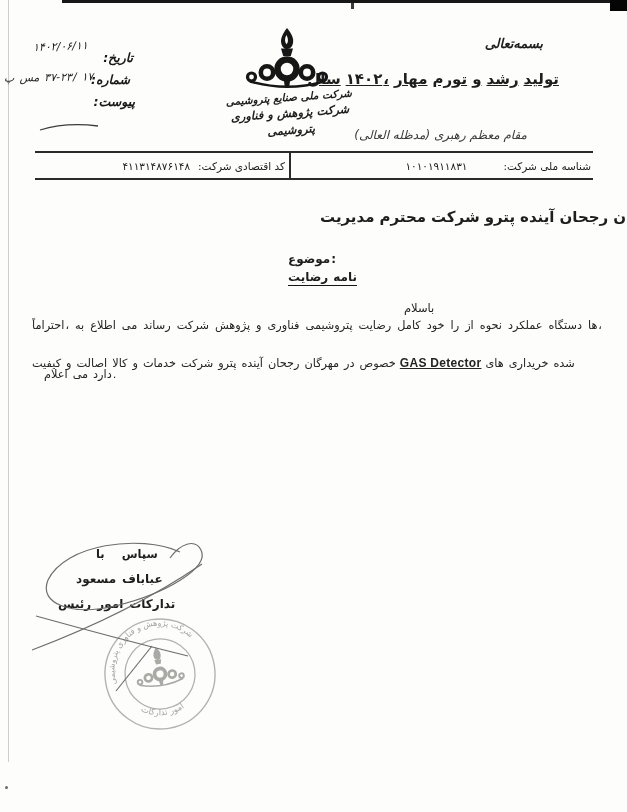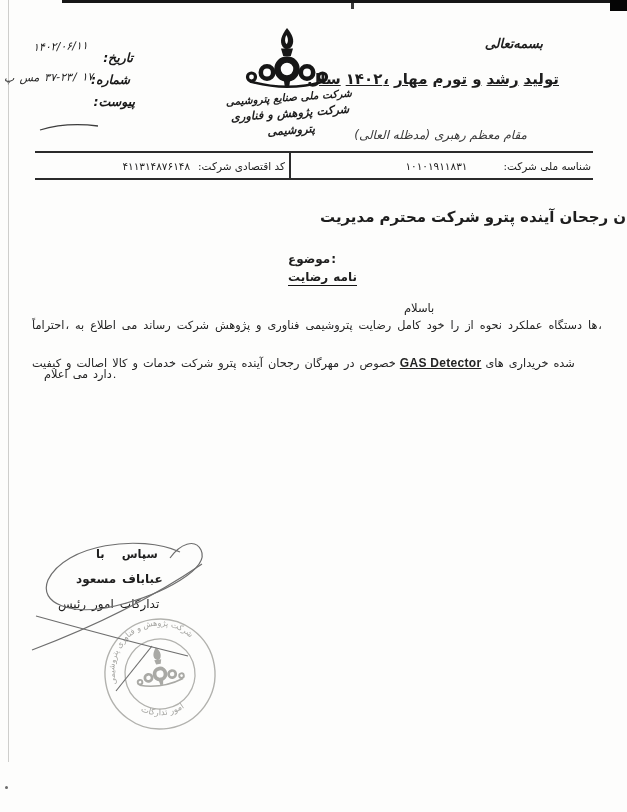--- a/index.html
+++ b/index.html
@@ -50,21 +50,21 @@
   .bodyline{font-size:11.3px;color:#242424;}
   .line1{left:32px;top:319px;width:570px;}
   .line2{left:32px;top:344px;gap:4px;}
   .line3{left:44px;top:368px;}
   .gas{font-family:Liberation Sans, sans-serif;font-size:12px;font-weight:bold;
        text-decoration:underline;direction:ltr;letter-spacing:.3px;margin-top:12px;}
   .seg{display:inline-flex;direction:ltr;gap:5px;align-items:baseline;}
   
   .sig-close{left:96px;top:547px;font-size:11.5px;font-weight:bold;gap:17px;}
   .sig-name{left:76px;top:572px;font-size:12px;font-weight:bold;gap:6px;}
-  .sig-title{left:58px;top:597px;font-size:12px;font-weight:normal;gap:6px;}
+  .sig-title{left:58px;top:597px;font-size:12px;font-weight:bold;gap:6px;}
   .scrawl{left:20px;top:528px;pointer-events:none;z-index:3;}
   .stamp{left:100px;top:614px;width:120px;height:120px;transform:rotate(-9deg);z-index:2;}
   .att-squiggle{left:38px;top:120px;}
 </style>
 </head>
 <body>
 
 <div id="page">
 
   <div class="abs topline"></div>

